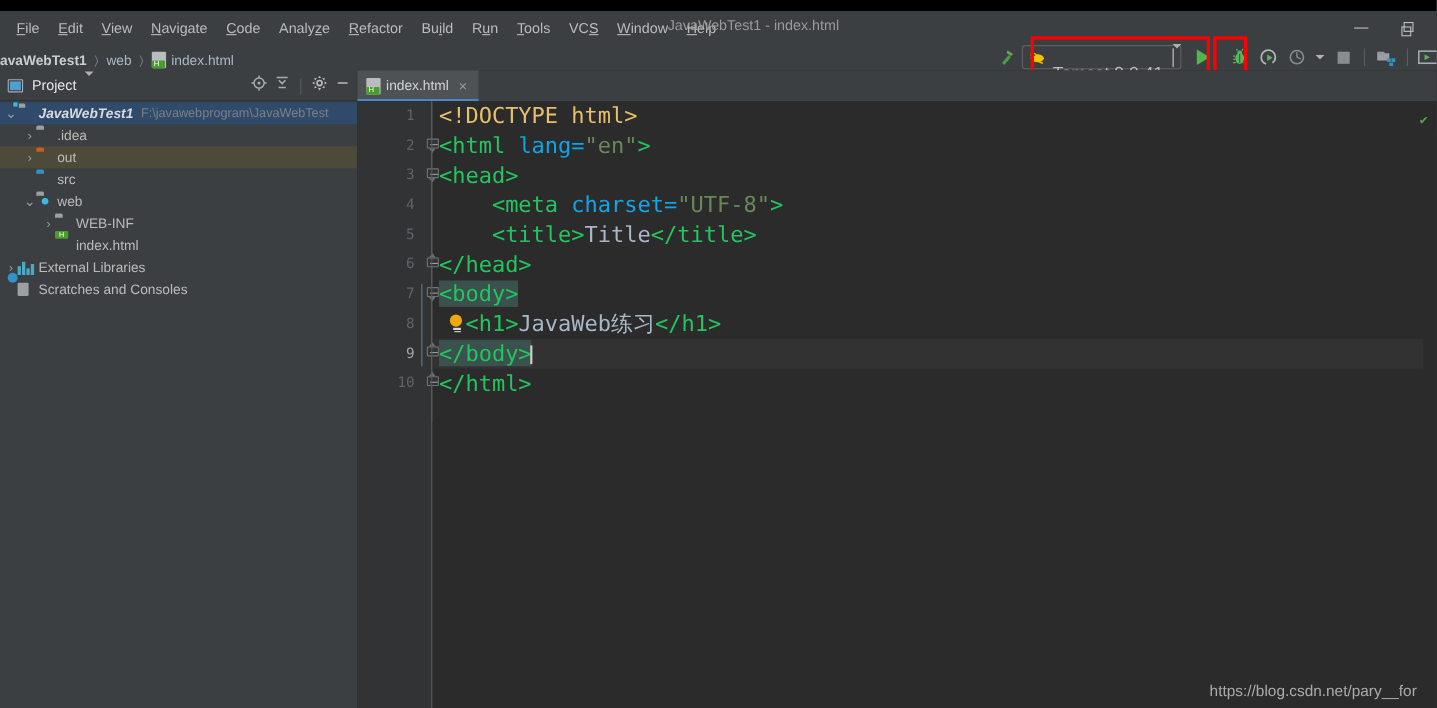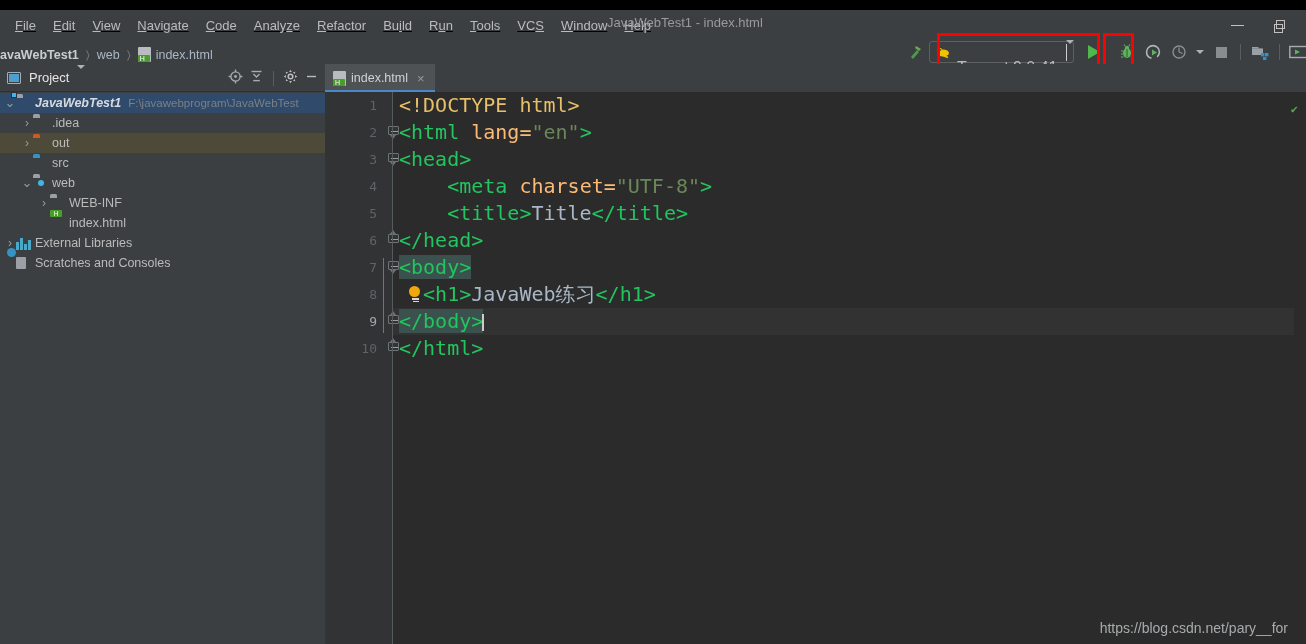--- a/index.html
+++ b/index.html
@@ -238,21 +238,21 @@
 
   .bulb {
     position: absolute; left: 84px; width: 13px; height: 16px;
   }
   .bulb .glass { width: 11px; height: 11px; border-radius: 50%; background: #f0a90d; }
   .bulb .base { width: 7px; height: 2px; background: #d7d7d7; margin: 1px auto 0; }
   .bulb .base2 { width: 6px; height: 1px; background: #d7d7d7; margin: 1px auto 0; }
 
   .tok-tag { color: #22c55e; }
   .tok-doctype { color: #e8bf6a; }
-  .tok-attr { color: #fdba74; }
+  .tok-attr { color: #0ea5e9; }
   .tok-val { color: #6a8759; }
   .tok-text { color: #a9b7c6; }
   .hl-tag { background: #3b514d; }
   .caret { display: inline-block; width: 1.5px; height: 17px; background: #cccccc;
            vertical-align: -3px; margin-left: -1px; }
 
   .inspect-ok {
     position: absolute; right: 8px; top: 10px; font-size: 12px; color: #57a64a;
     font-family: "DejaVu Sans Mono", monospace;
   }
@@ -265,21 +265,21 @@
     position: absolute; right: 0; top: 28px; width: 12px; height: 552px;
     background: #2b2b2b;
   }
 </style>
 </head>
 <body>
 
 <div class="titlebar"></div>
 
 <div class="menubar">
-  <div id="menu-host" style="display:flex;align-items:flex-start;margin-left:6px;text-decoration:underline;">
+  <div id="menu-host" style="display:flex;align-items:flex-start;margin-left:6px;">
       <div class="menu-item"><span class="mn">F</span>ile</div>
       <div class="menu-item"><span class="mn">E</span>dit</div>
       <div class="menu-item"><span class="mn">V</span>iew</div>
       <div class="menu-item"><span class="mn">N</span>avigate</div>
       <div class="menu-item"><span class="mn">C</span>ode</div>
       <div class="menu-item">Analy<span class="mn">z</span>e</div>
       <div class="menu-item"><span class="mn">R</span>efactor</div>
       <div class="menu-item">Bu<span class="mn">i</span>ld</div>
       <div class="menu-item">R<span class="mn">u</span>n</div>
       <div class="menu-item"><span class="mn">T</span>ools</div>

